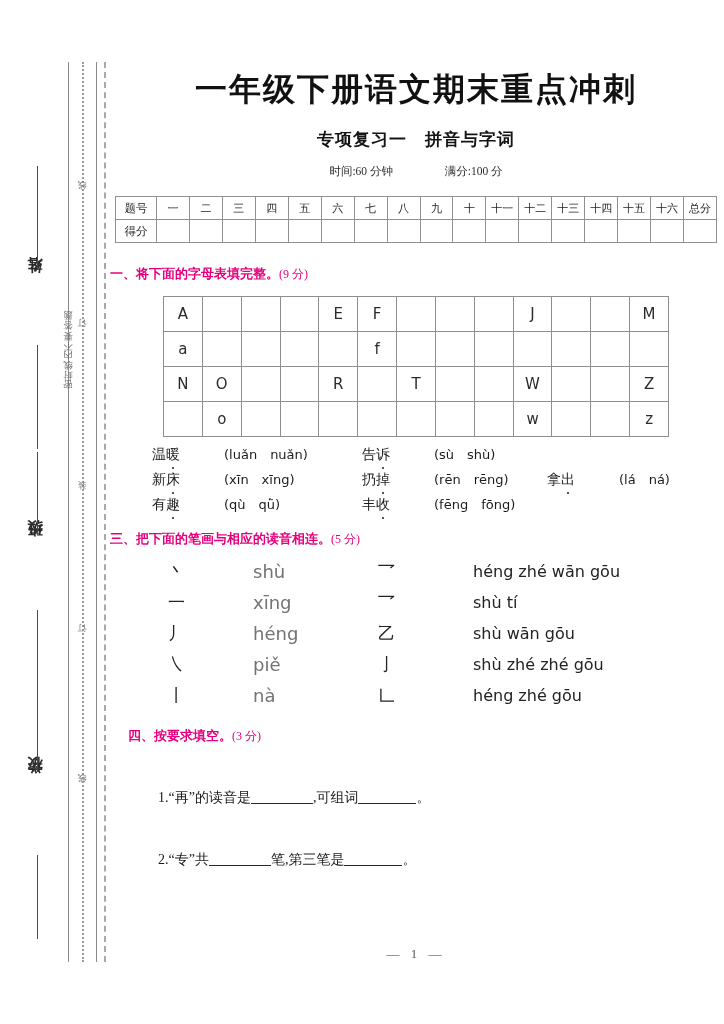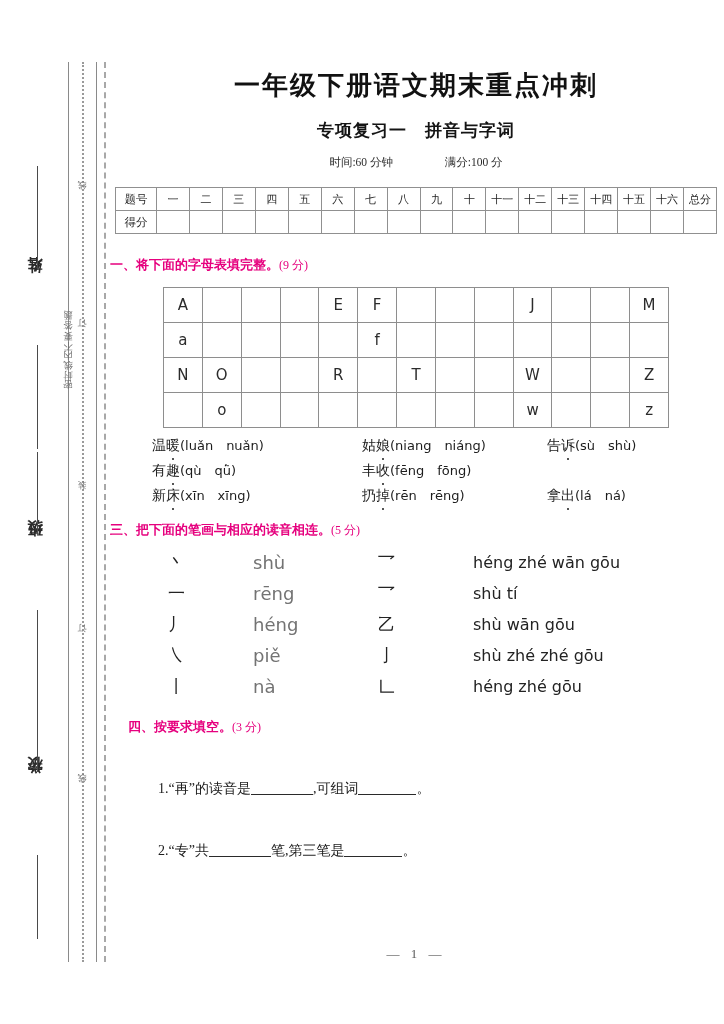--- a/index.html
+++ b/index.html
@@ -76,21 +76,21 @@
   }
 
   
   .page {
     position: absolute;
     left: 108px; top: 0;
     width: 616px; height: 1024px;
   }
   .title {
     text-align: center;
-    font-size: 26px;
+    font-size: 32px;
     font-weight: bold;
     letter-spacing: 2px;
     margin: 68px 0 0 0;
     color: #111;
     font-family: "Liberation Serif", "DejaVu Serif", serif;
   }
   .subtitle {
     text-align: center;
     font-size: 17px;
     font-weight: bold;
@@ -181,20 +181,21 @@
     left: 50%;
     bottom: -5px;
     width: 2.5px; height: 2.5px;
     margin-left: -1.25px;
     background: #1c1c1c;
     border-radius: 50%;
   }
   .q2item .py {
     font-family: "DejaVu Sans", "Liberation Sans", sans-serif;
     font-size: 13px;
+    margin-left: 44px;
   }
   .q2c1 { width: 210px; }
   .q2c2 { width: 185px; }
   .q2c3 { width: 150px; }
 
   
   .q3 { margin: 8px 0 0 60px; }
   .q3row {
     display: flex;
     align-items: center;
@@ -411,62 +412,59 @@
     </tbody>
       </table>
   </div>
 
 
   <div class="q2">
     <div class="q2row">
       <div class="q2item q2c1">
         <span class="c1">温</span><span class="dotted-char">暖</span><span class="py">(luǎn　nuǎn)</span>
       </div>
-      <div class="q2item q2c2">
-        <span class="c1">姑</span><span class="dotted-char">娘</span><span class="py">(niang　niáng)</span>
-      </div>
       <div class="q2item q2c3">
         <span class="c1">告</span><span class="dotted-char">诉</span><span class="py">(sù　shù)</span>
+      </div>
+    </div>
+    <div class="q2row">
+      <div class="q2item q2c1">
+        <span class="c1">新</span><span class="dotted-char">床</span><span class="py">(xīn　xīng)</span>
+      </div>
+      <div class="q2item q2c2">
+        <span class="c1">扔</span><span class="dotted-char">掉</span><span class="py">(rēn　rēng)</span>
+      </div>
+      <div class="q2item q2c3">
+        <span class="c1">拿</span><span class="dotted-char">出</span><span class="py">(lá　ná)</span>
       </div>
     </div>
     <div class="q2row">
       <div class="q2item q2c1">
         <span class="c1">有</span><span class="dotted-char">趣</span><span class="py">(qù　qǜ)</span>
       </div>
       <div class="q2item q2c2">
         <span class="c1">丰</span><span class="dotted-char">收</span><span class="py">(fēng　fōng)</span>
-      </div>
-    </div>
-    <div class="q2row">
-      <div class="q2item q2c1">
-        <span class="c1">新</span><span class="dotted-char">床</span><span class="py">(xīn　xīng)</span>
-      </div>
-      <div class="q2item q2c2">
-        <span class="c1">扔</span><span class="dotted-char">掉</span><span class="py">(rēn　rēng)</span>
-      </div>
-      <div class="q2item q2c3">
-        <span class="c1">拿</span><span class="dotted-char">出</span><span class="py">(lá　ná)</span>
       </div>
     </div>
   </div>
 
   <div class="sec-head s3">
     <span>三、把下面的笔画与相应的读音相连。</span><span class="pts">(5 分)</span>
   </div>
 
   <div class="q3">
     <div class="q3row">
       <div class="stroke">丶</div>
       <div class="py">shù</div>
       <div class="stroke2">乛</div>
       <div class="py2">héng zhé wān gōu</div>
     </div>
     <div class="q3row">
       <div class="stroke">一</div>
-      <div class="py">rēng</div>
+      <div class="py">xīng</div>
       <div class="stroke2">乛</div>
       <div class="py2">shù tí</div>
     </div>
     <div class="q3row">
       <div class="stroke">丿</div>
       <div class="py">héng</div>
       <div class="stroke2">乙</div>
       <div class="py2">shù wān gōu</div>
     </div>
     <div class="q3row">

